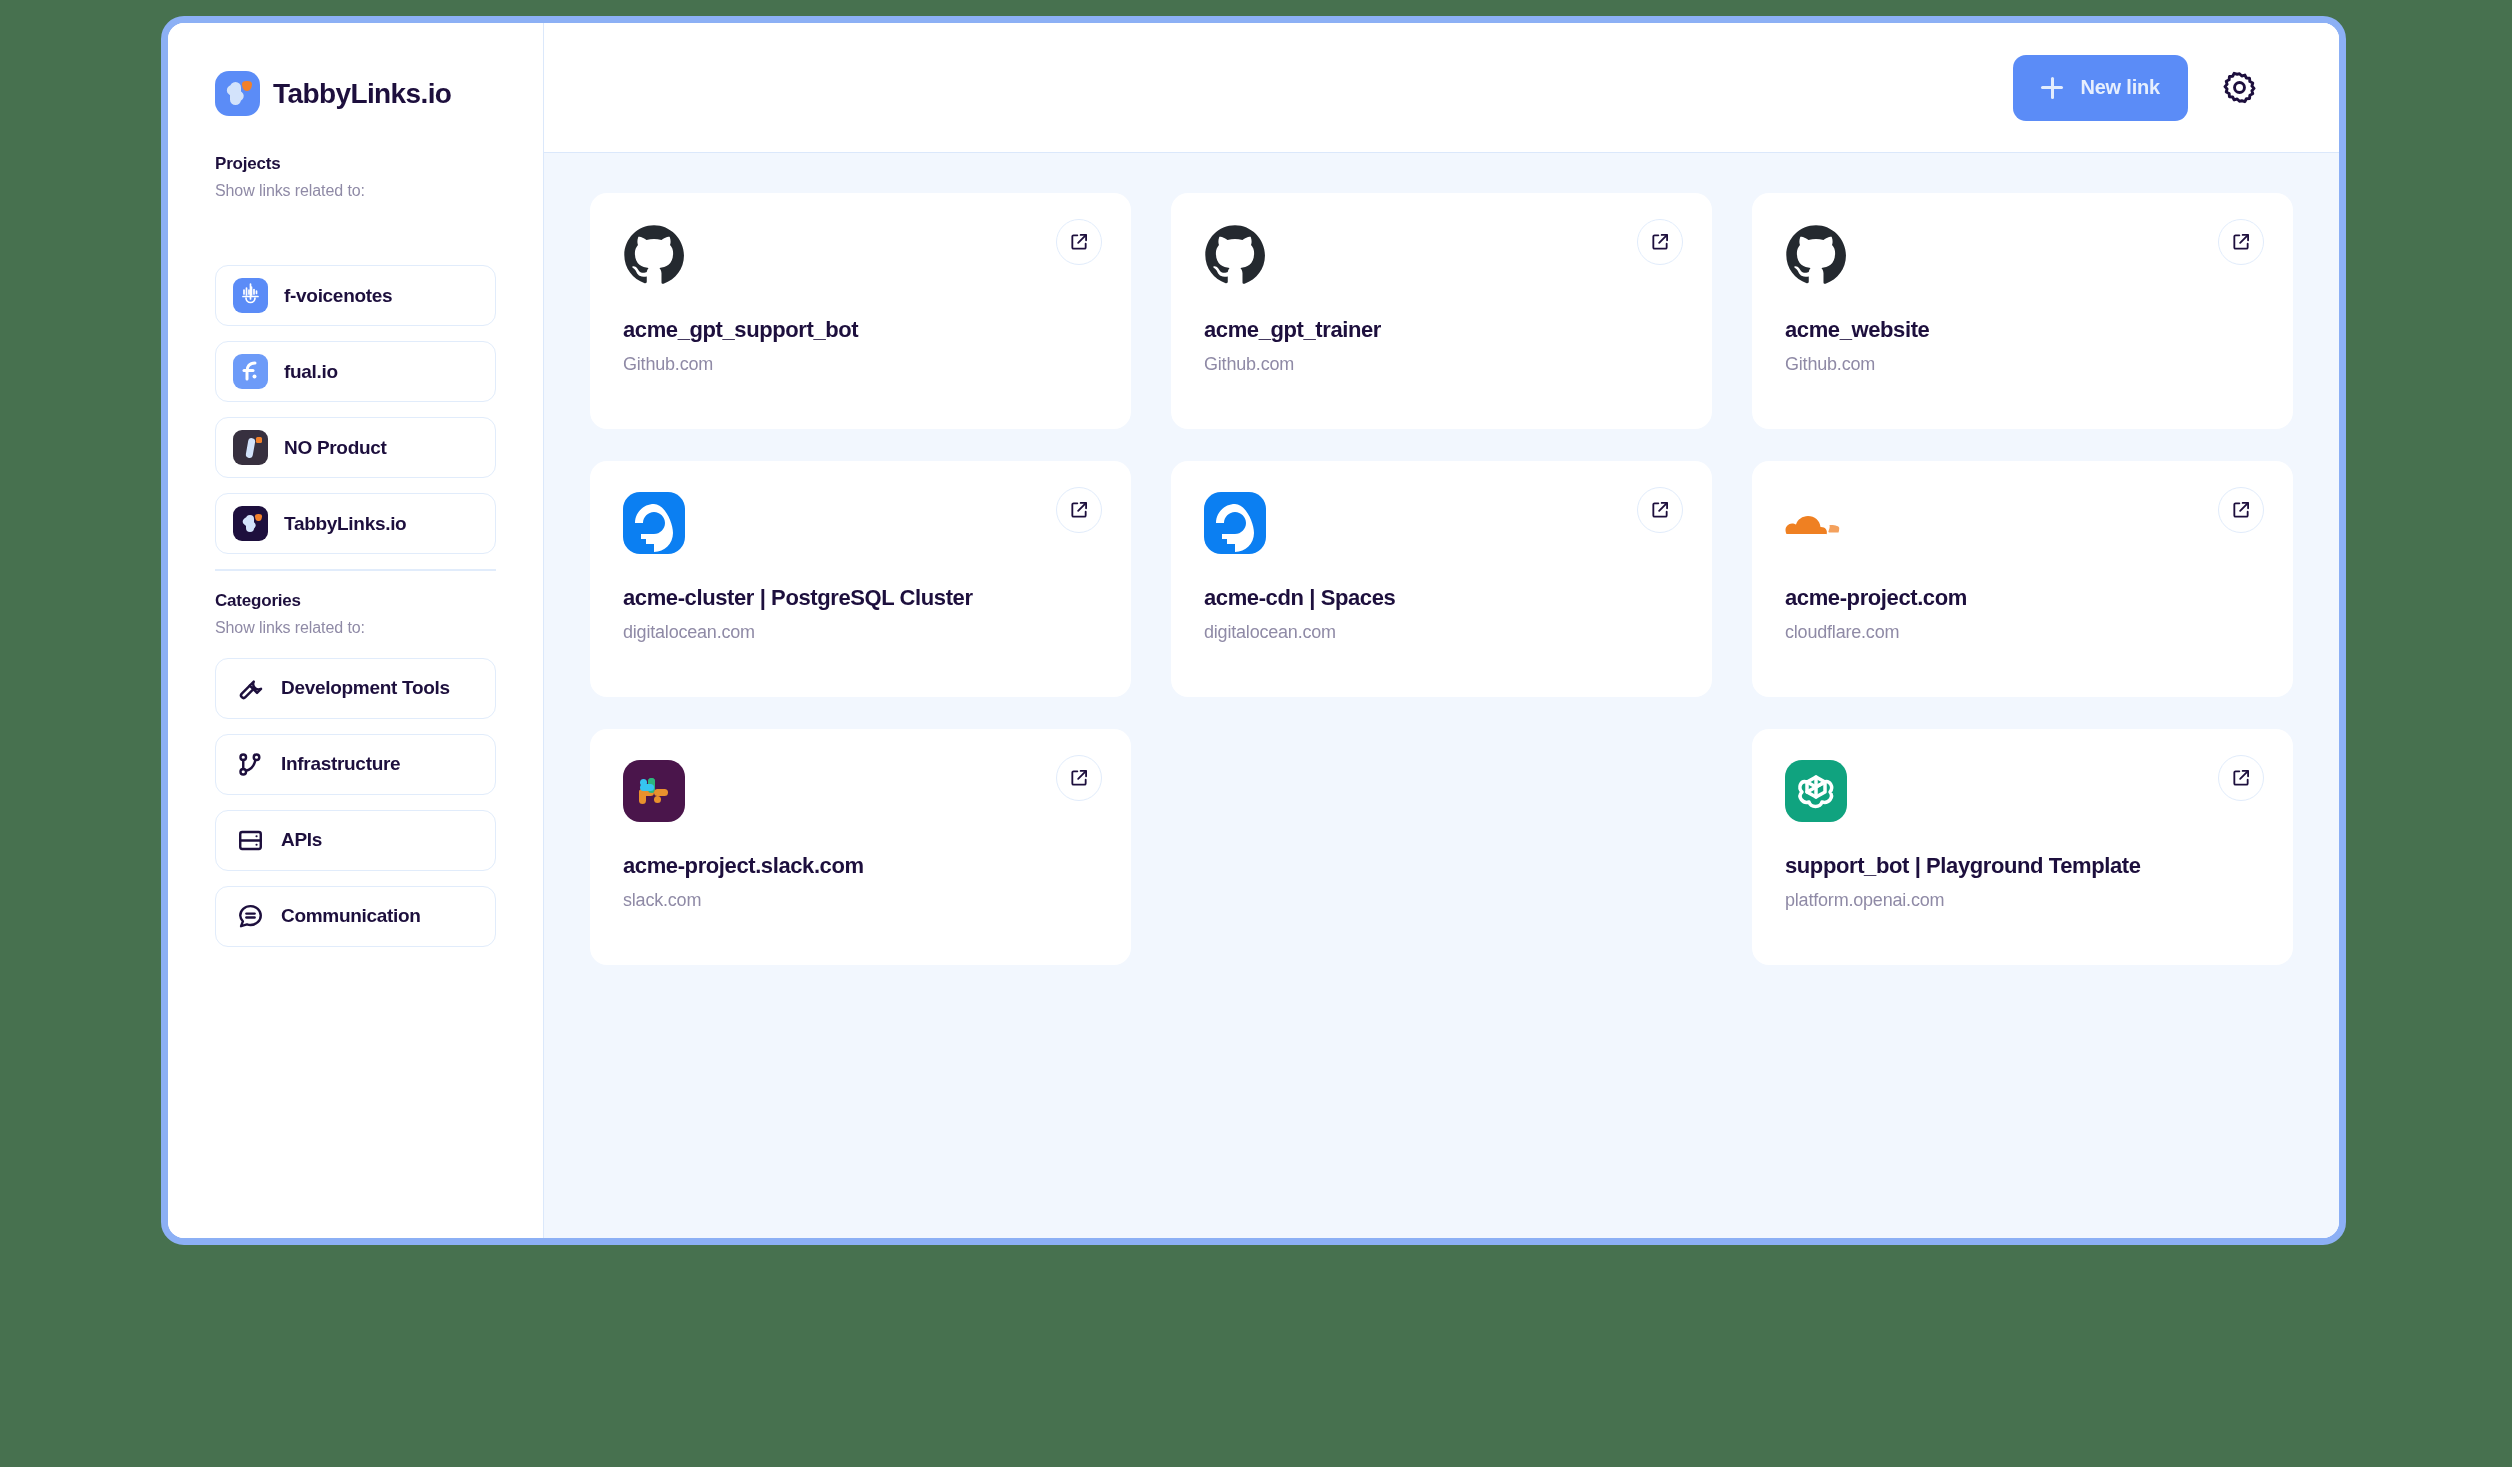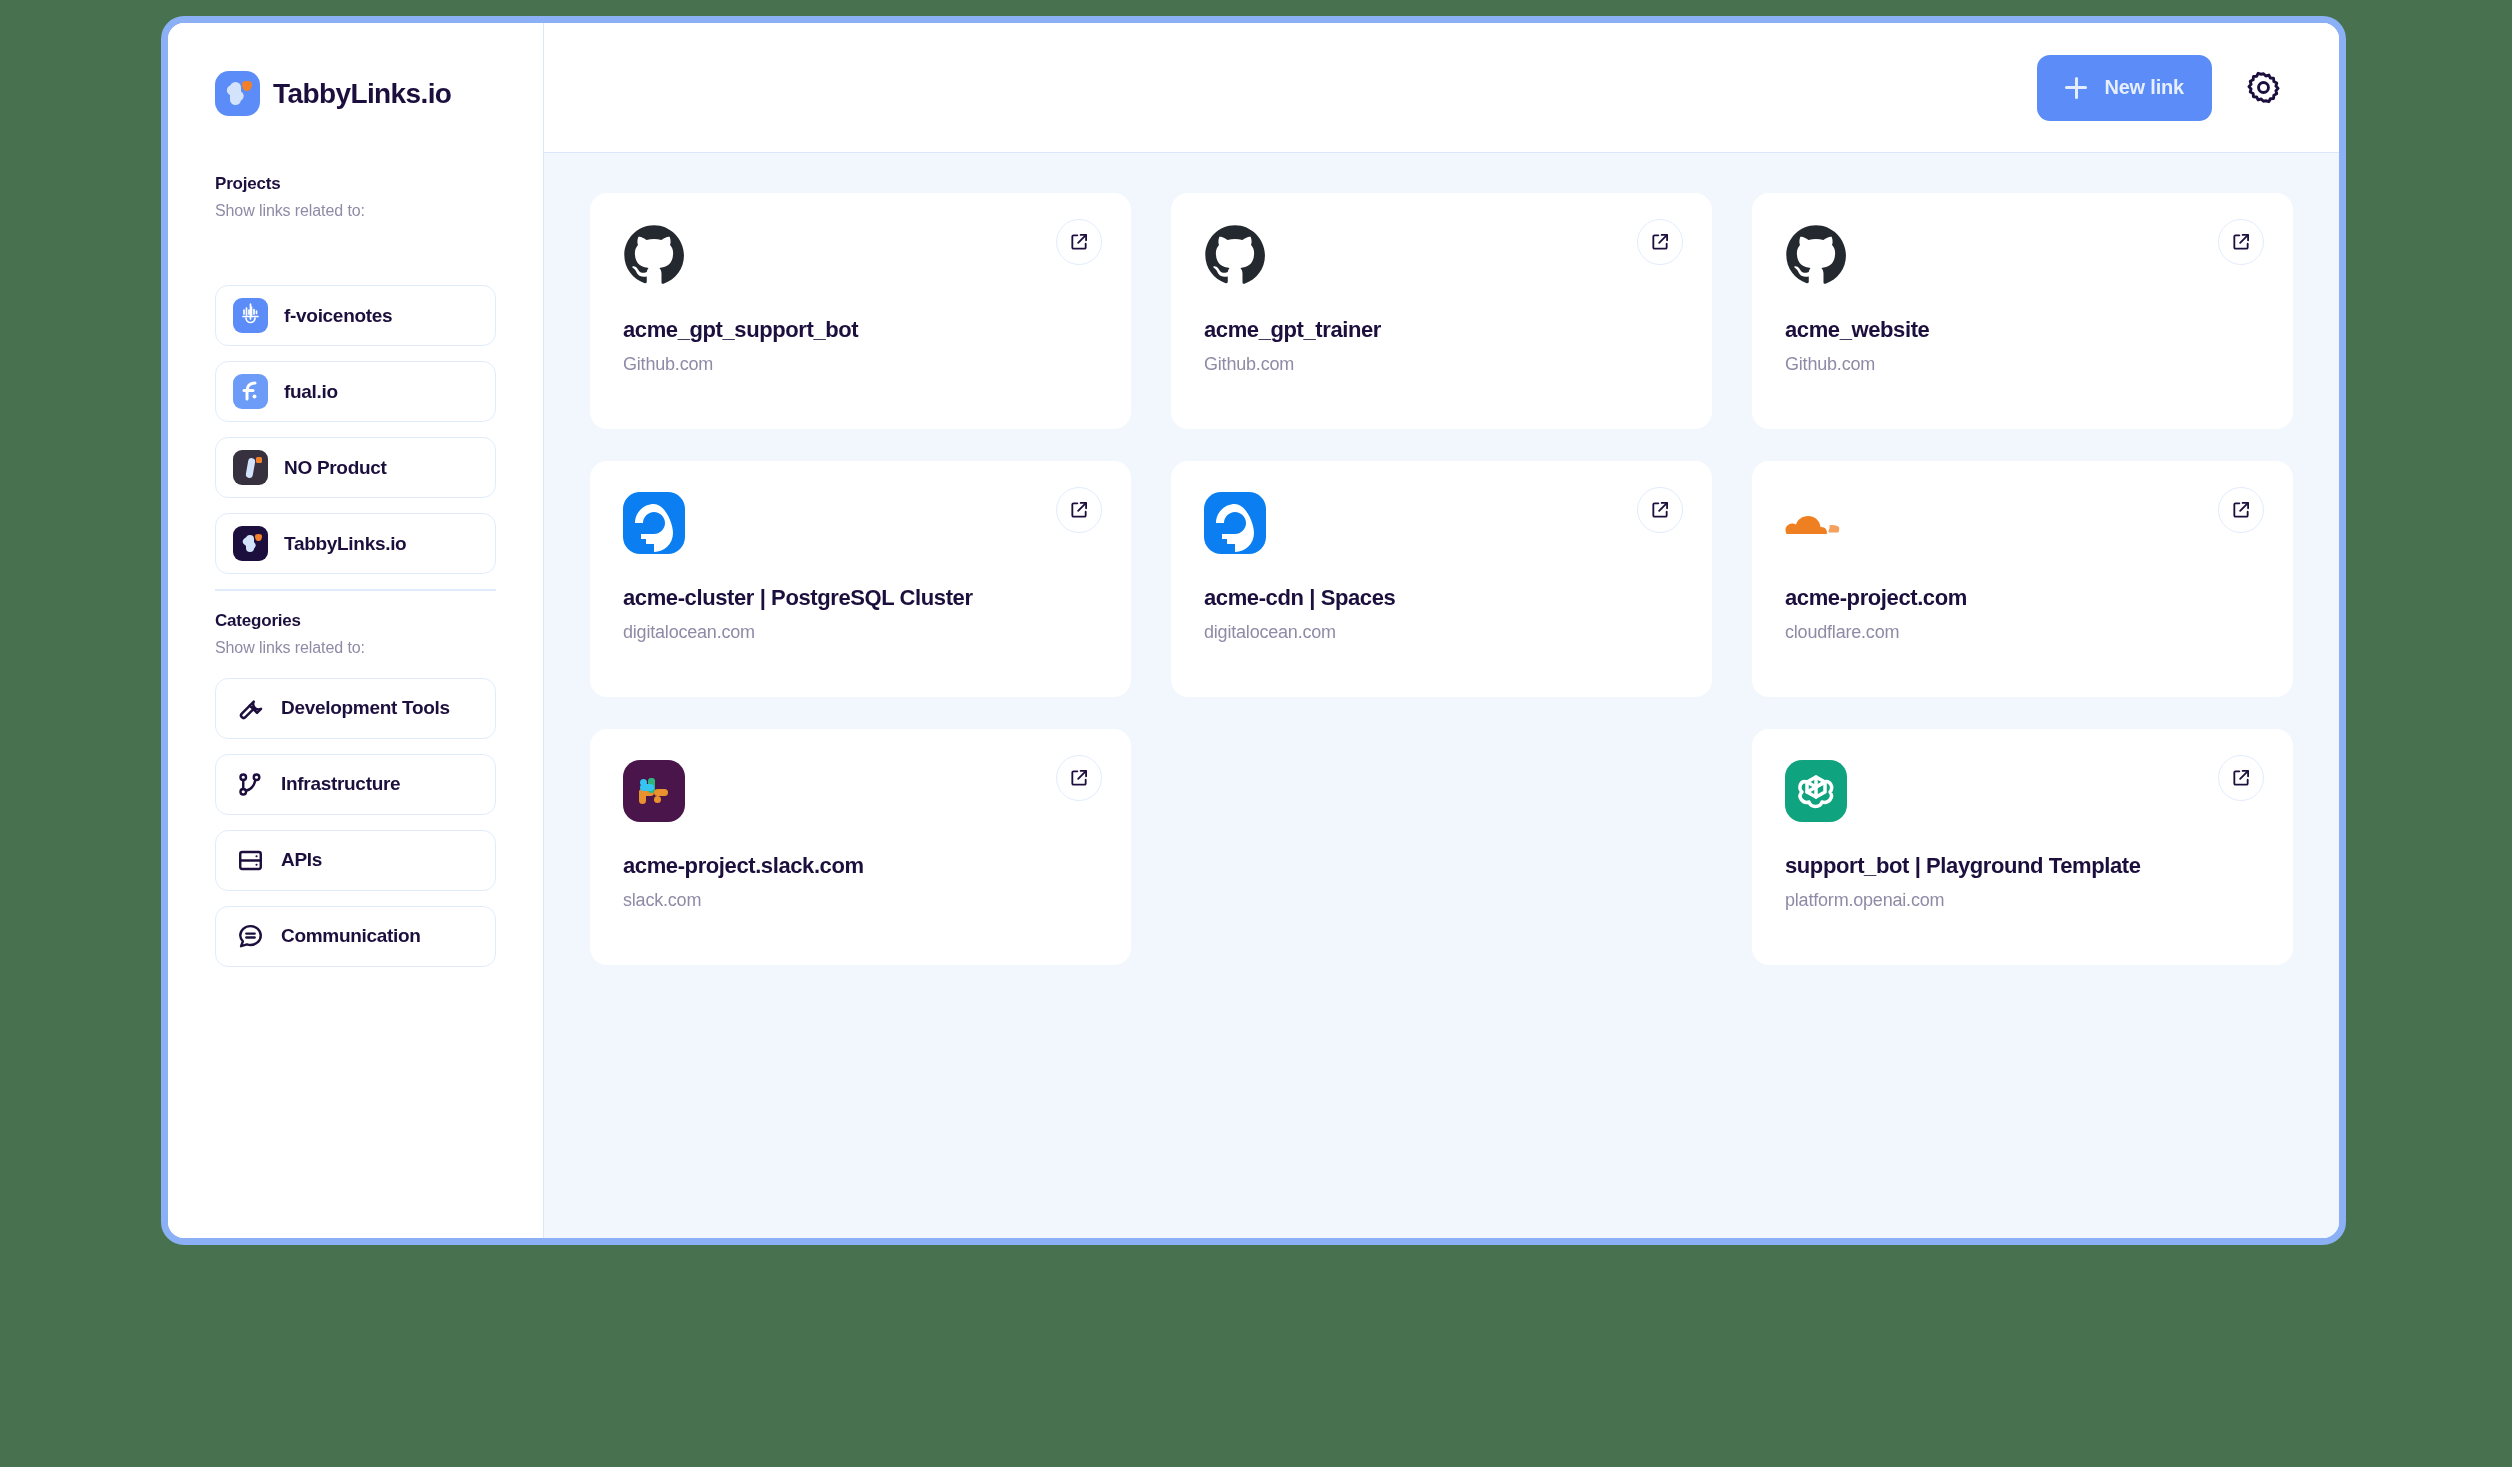--- a/index.html
+++ b/index.html
@@ -141,21 +141,21 @@
     min-width: 0;
   }
   #topbar {
     height: 130px;
     flex: 0 0 130px;
     background: #ffffff;
     border-bottom: 1.5px solid #dbe8fb;
     display: flex;
     align-items: center;
     justify-content: flex-end;
-    padding-right: 56px;
+    padding-right: 80px;
     gap: 31px;
   }
   #new-link-btn {
     display: flex;
     align-items: center;
     gap: 17px;
     height: 66px;
     padding: 0 28px;
     background: #5b8cf7;
     border: none;
@@ -272,21 +272,21 @@
 
     <div id="brand">
       <div class="brand-mark">
         <span class="tab-arm2"></span>
         <span class="tab-arm"></span>
         <span class="tab-dot"></span>
       </div>
       <div id="brand-name">TabbyLinks.io</div>
     </div>
 
-    <div class="sb-section" style="margin-top:58px">
+    <div class="sb-section" style="margin-top:38px">
       <div class="sb-section-title">Projects</div>
       <div class="sb-section-sub">Show links related to:</div>
     </div>
 
     <div class="sb-list" style="margin-top:65px">
 
       <div class="sb-item">
         <div class="proj-icon ic-fvoice">
           <svg class="ic-svg" viewBox="0 0 70 70">
             <g stroke="#ffffff" stroke-width="3.4" stroke-linecap="round">

